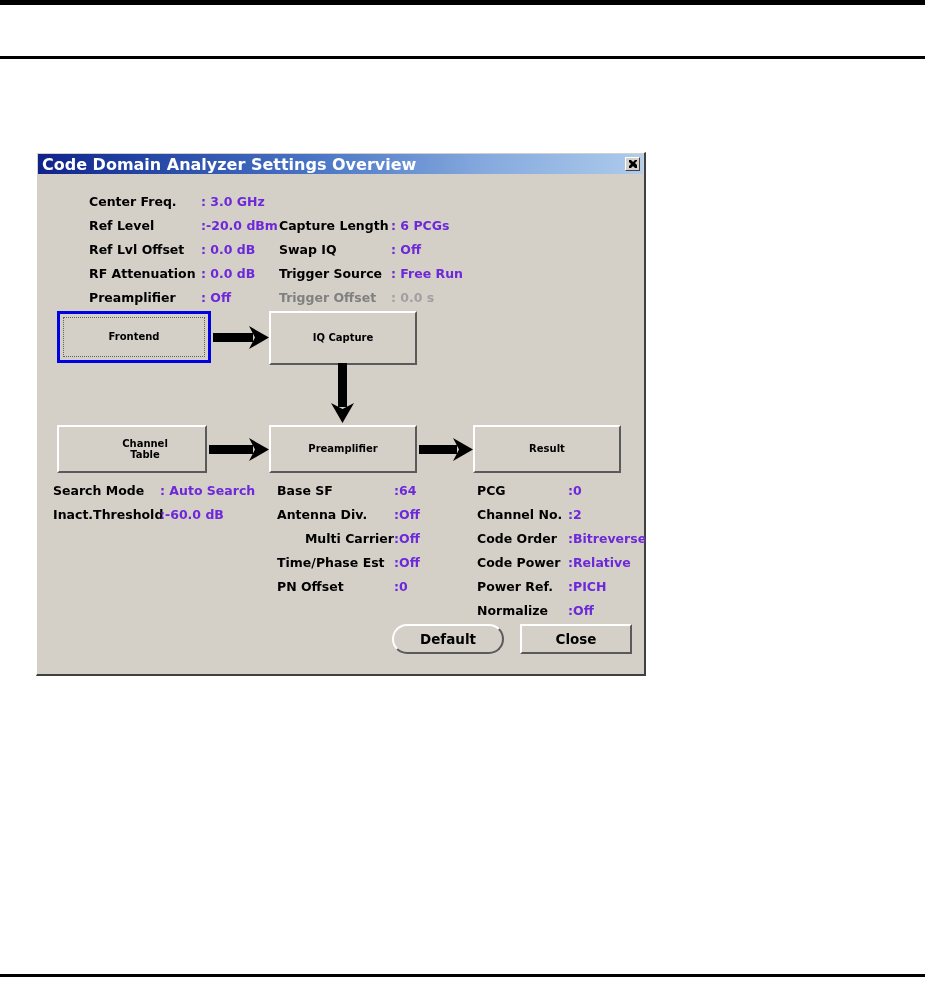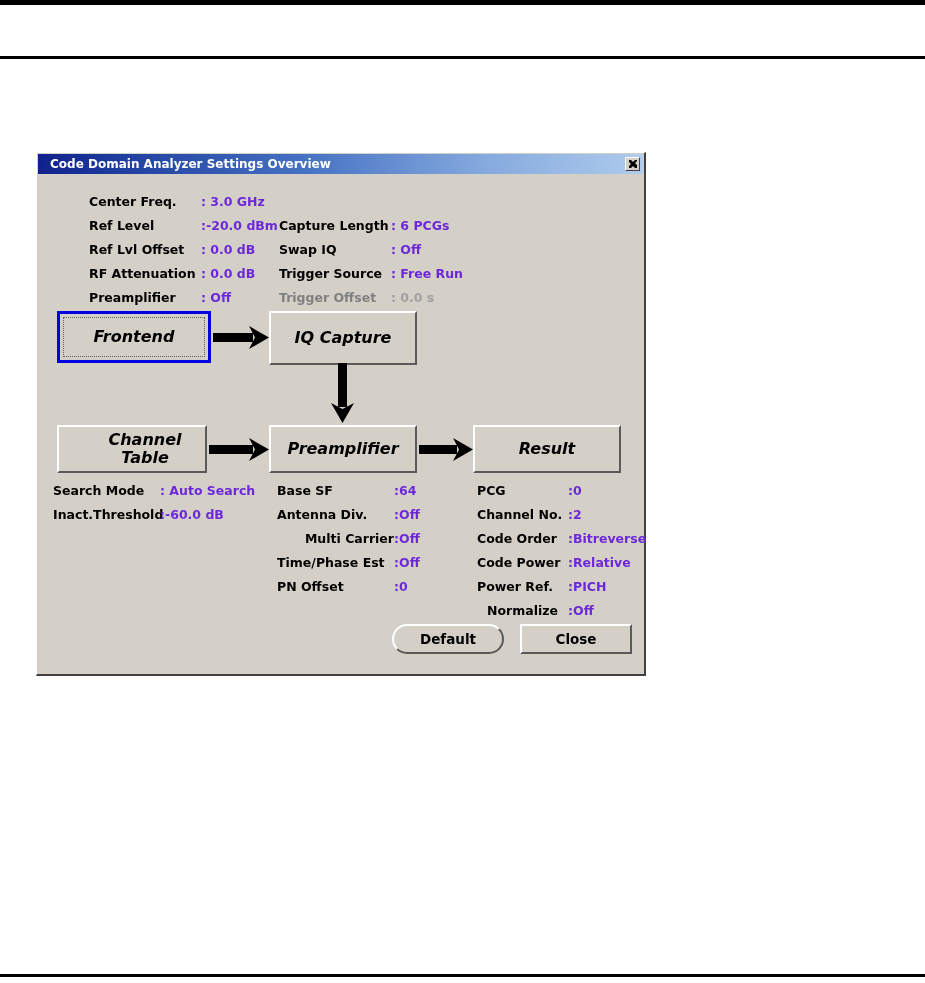--- a/index.html
+++ b/index.html
@@ -55,24 +55,24 @@
     left: 1px; top: 1px;
     width: 605px;
     height: 20px;
     background: linear-gradient(to right, #10218b 0%, #1f3fa0 14%, #4874c4 45%, #86aade 74%, #a9c7ea 97%, #b3cdee 100%);
     display: flex;
     align-items: center;
     box-sizing: border-box;
   }
   .titlebar-text {
     color: #ffffff;
-    font-size: 12px;
-    font-weight: bold;
-    font-family: "DejaVu Sans", sans-serif;
-    padding-left: 12px;
+    font-size: 16px;
+    font-weight: bold;
+    font-family: "DejaVu Sans", sans-serif;
+    padding-left: 4px;
     letter-spacing: 0px;
     white-space: nowrap;
   }
   .titlebar-spacer { flex: 1 1 auto; }
   .close-btn {
     width: 15px;
     height: 14px;
     margin-right: 3px;
     background: #d4d0c8;
     border-top: 1px solid #ffffff;
@@ -108,28 +108,27 @@
     position: absolute;
     background: #d4d0c8;
     border-top: 2px solid #ffffff;
     border-left: 2px solid #ffffff;
     border-right: 2px solid #5a5a5a;
     border-bottom: 2px solid #5a5a5a;
     box-sizing: border-box;
     display: flex;
     align-items: center;
     justify-content: center;
-    font-size: 16px;
+    font-size: 10px;
     font-weight: bold;
     color: #000000;
     text-align: center;
     line-height: 1.15;
     cursor: default;
     font-family: "DejaVu Sans", sans-serif;
-    font-style: italic;
   }
   .flowbox.focused {
     border: 3px solid #0000e0;
   }
   .flowbox.focused .focusring {
     position: absolute;
     left: 3px; top: 3px; right: 3px; bottom: 3px;
     border: 1px dotted #606060;
     display: flex;
     align-items: center;
@@ -280,20 +279,20 @@
   </div>
   <div class="param" style="left:440px; top:378px;">
     <span class="lbl" style="width:91px">Code Order</span><span class="val">:Bitreverse</span>
   </div>
   <div class="param" style="left:440px; top:402px;">
     <span class="lbl" style="width:91px">Code Power</span><span class="val">:Relative</span>
   </div>
   <div class="param" style="left:440px; top:426px;">
     <span class="lbl" style="width:91px">Power Ref.</span><span class="val">:PICH</span>
   </div>
-  <div class="param" style="left:440px; top:450px;text-align:center;">
+  <div class="param" style="left:440px; top:450px;">
     <span class="lbl" style="width:91px">Normalize</span><span class="val">:Off</span>
   </div>
 
   <div class="dlg-btn" style="left:355px; top:471px; width:112px; height:30px;border-radius:15px;">Default</div>
   <div class="dlg-btn" style="left:483px; top:471px; width:112px; height:30px;">Close</div>
 
 </div>
 
 </body></html>

